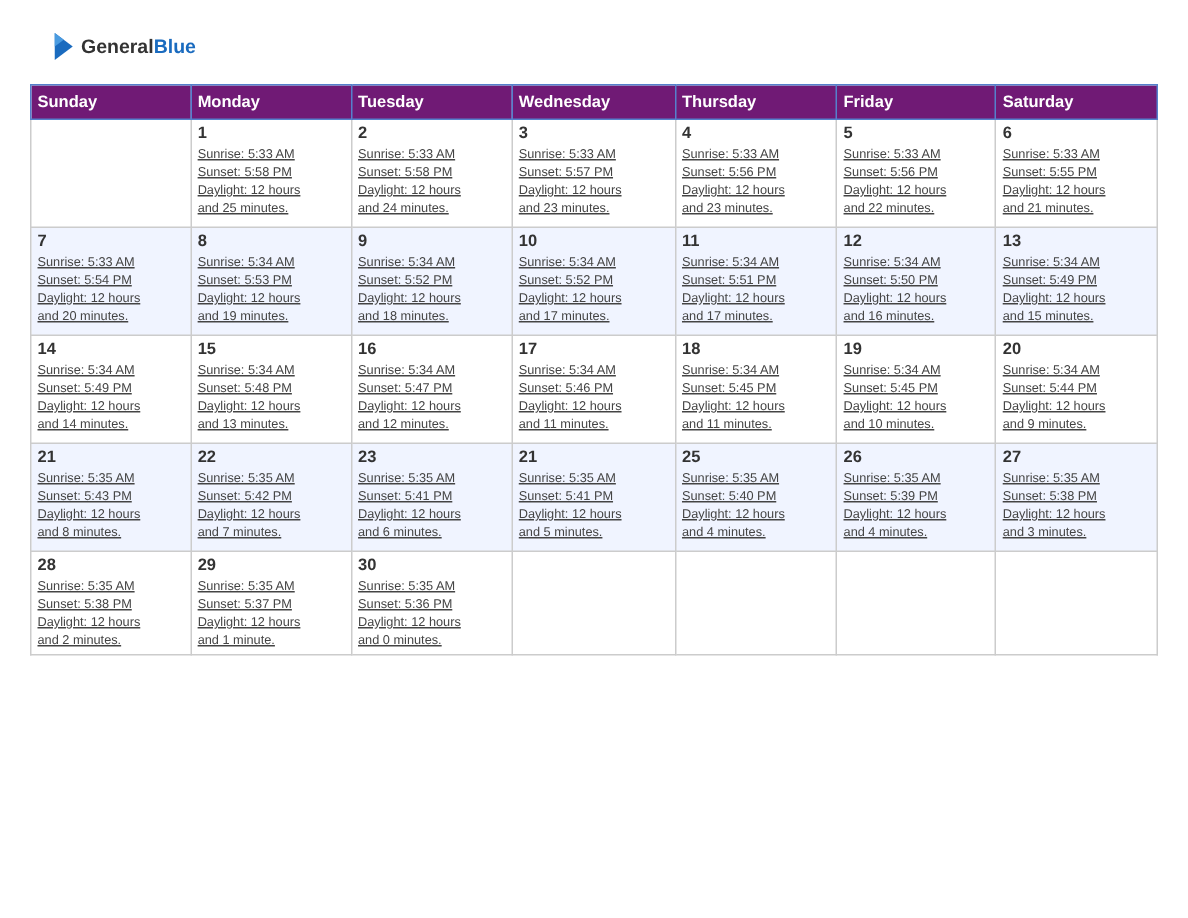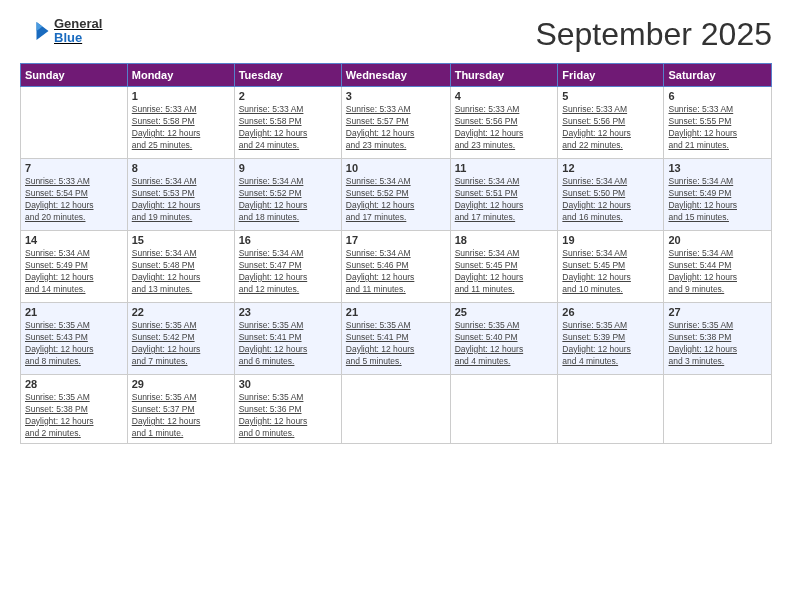--- a/index.html
+++ b/index.html
@@ -21,23 +21,22 @@
       align-items: flex-start;
       margin-bottom: 10px;
     }
     .logo {
       display: flex;
       align-items: center;
       gap: 4px;
     }
     .logo-text {
       display: flex;
-      flex-direction: column;
+      flex-direction: row;
       line-height: 1.1;
-      text-decoration: underline;
     }
     .logo-general {
       font-size: 13px;
       font-weight: bold;
       color: #333;
     }
     .logo-blue {
       font-size: 13px;
       font-weight: bold;
       color: #1a6bbf;
@@ -112,21 +111,20 @@
       <svg class="logo-icon" viewBox="0 0 40 40">
         <polygon points="22,8 38,20 22,32" fill="#1a6bbf"></polygon>
         <polygon points="22,8 30,14 22,20" fill="#4a9be0"></polygon>
       </svg>
       <div class="logo-text">
         <span class="logo-general">General</span>
         <span class="logo-blue">Blue</span>
       </div>
     </div>
     <div class="title-block">
-      <div class="month-title">September 2025</div>
     </div>
   </div>
 
   <table class="calendar">
     <thead>
       <tr>
         <th>Sunday</th>
         <th>Monday</th>
         <th>Tuesday</th>
         <th>Wednesday</th>

